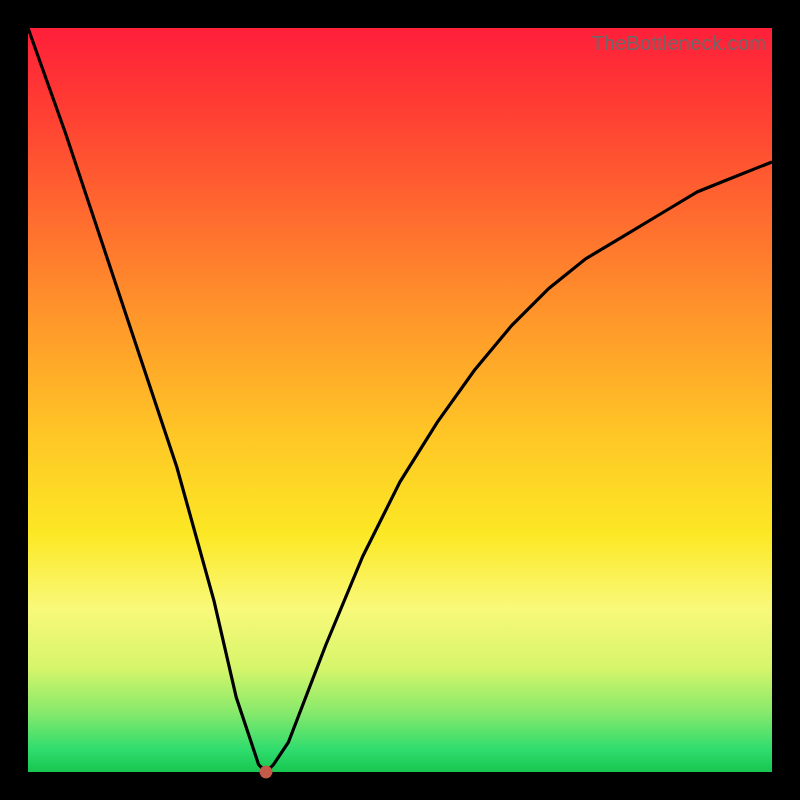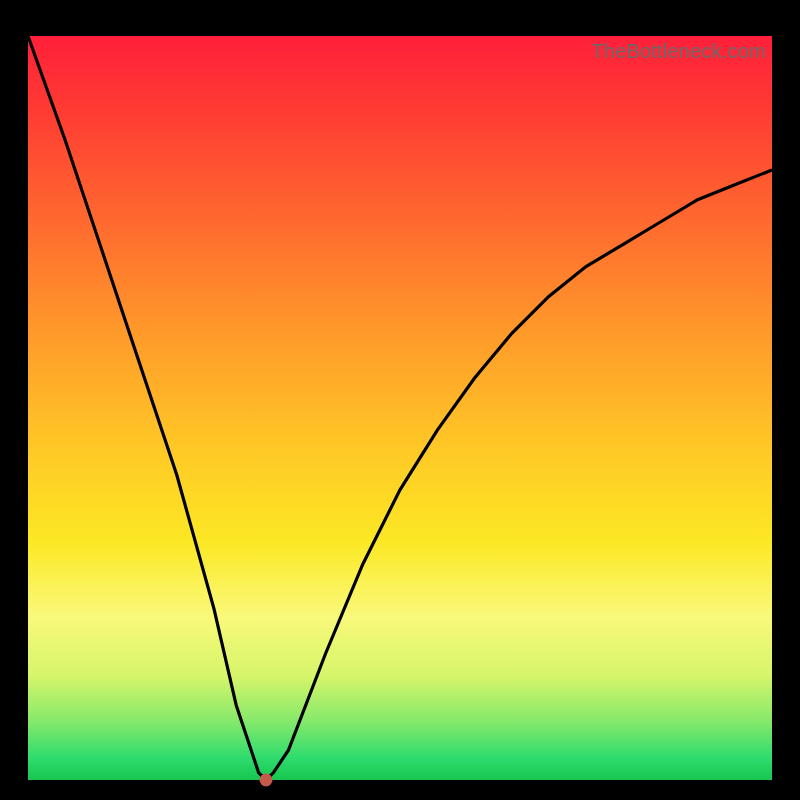--- a/index.html
+++ b/index.html
@@ -30,21 +30,20 @@
       #ff6a2f 25%,
       #ff9a2a 40%,
       #ffc726 55%,
       #fce824 68%,
       #f9f97a 78%,
       #d6f56a 86%,
       #87e96b 92%,
       #2fdc6e 97%,
       #17c64f 100%
     );
-    margin-top: 8px;
   }
   .watermark {
     position: absolute;
     top: 4px;
     right: 6px;
     color: #6a6a6a;
     font-size: 20px;
     letter-spacing: 0.2px;
     user-select: none;
   }

